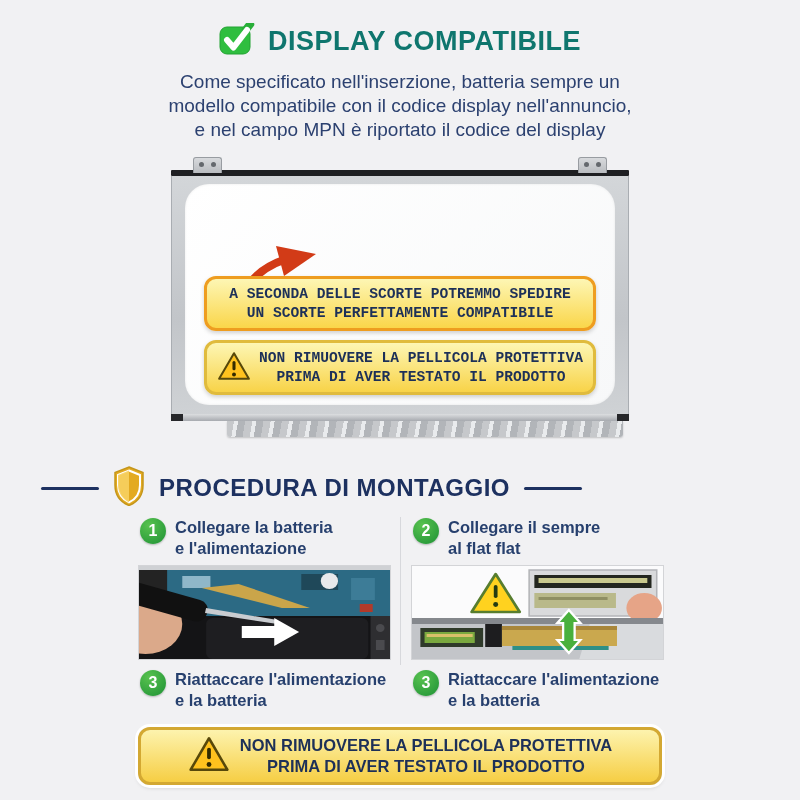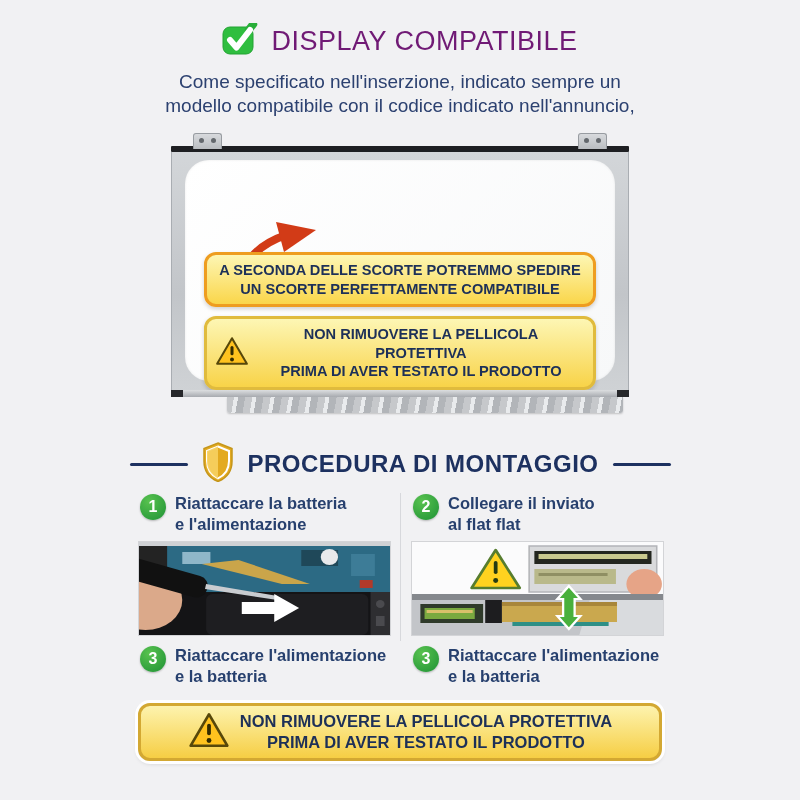--- a/index.html
+++ b/index.html
@@ -6,21 +6,21 @@
   body{
     width:800px;height:800px;overflow:hidden;
     background:#f1f1f3;
     font-family:"Liberation Sans",sans-serif;
     color:#23376b;
   }
   .page{padding-top:22px;}
 
   
   .hdr{display:flex;align-items:center;justify-content:center;gap:13px;height:38px;}
-  .hdr-title{font-size:27px;font-weight:normal;color:#701a75;letter-spacing:.5px;}
+  .hdr-title{font-size:27px;font-weight:bold;color:#0f766e;letter-spacing:.5px;}
 
   
   .intro{margin-top:10px;text-align:center;}
   .intro-line{font-size:19px;line-height:24px;color:#2c4170;}
 
   
   .panel{position:relative;width:458px;margin:28px auto 0;}
   .bracket{
     position:absolute;top:-13px;width:27px;height:15px;
     background:linear-gradient(180deg,#d8dadd,#b9bcc0);
@@ -52,34 +52,34 @@
     box-shadow:0 1px 2px rgba(0,0,0,.2);
   }
   .red-arrow{position:absolute;left:52px;top:68px;}
 
   
   .banner{
     position:absolute;left:32px;right:32px;border-radius:12px;
     display:flex;align-items:center;justify-content:center;gap:8px;
     text-align:center;padding:6px 8px;
   }
-  .banner .btext{font-size:14.6px;font-weight:bold;color:#1d3058;line-height:18.5px;}
+  .banner .btext{font-size:14.6px;font-weight:bold;color:#1d3058;line-height:18.5px;font-family:Liberation Mono, monospace;}
   .banner1{
     top:100px;border:3px solid #ee9d20;
     background:linear-gradient(180deg,#fdf6b4,#fad64a);
     box-shadow:0 2px 4px rgba(0,0,0,.18);
   }
   .banner2{
     top:164px;border:3px solid #e0bb3d;
     background:linear-gradient(180deg,#fdf6b4,#f8d348);
     box-shadow:0 2px 4px rgba(0,0,0,.18);
   }
 
   
-  .sec-hdr{margin-top:30px;display:flex;align-items:center;justify-content:center;gap:14px;height:42px;}
+  .sec-hdr{margin-top:30px;display:flex;align-items:center;gap:14px;height:42px;margin-left:41px;}
   .dash{width:58px;height:3px;background:#1d3160;border-radius:2px;}
   .sec-title{font-size:24px;font-weight:bold;color:#1d3160;letter-spacing:.5px;}
 
   
   .cols{position:relative;width:524px;margin:4px auto 0;display:grid;grid-template-columns:1fr 1fr;column-gap:22px;}
   .col-divider{position:absolute;left:50%;top:4px;height:148px;width:1px;background:#d7d8dc;}
   .step{display:flex;gap:9px;align-items:flex-start;padding:4px 0 6px 2px;}
   .num{
     flex:0 0 26px;width:26px;height:26px;border-radius:50%;margin-top:1px;
     background:radial-gradient(circle at 35% 28%,#58c24f,#1e9135);
@@ -110,22 +110,23 @@
       <svg width="36" height="32" viewBox="0 0 36 32">
         <rect x="1" y="4" width="30" height="27" rx="7" fill="#2fbe3f" stroke="#23a332" stroke-width="1"></rect>
         <rect x="25" y="-3" width="8" height="14" rx="3" transform="rotate(38 29 4)" fill="#28ae38"></rect>
         <path d="M8 17 L14.5 24.5 L28 7" fill="none" stroke="#ffffff" stroke-width="6" stroke-linecap="round" stroke-linejoin="round"></path>
       </svg>
     </span>
     <span class="hdr-title">DISPLAY COMPATIBILE</span>
   </div>
 
   <div class="intro">
-    <div class="intro-line">Come specificato nell'inserzione, indicato sempre un</div>
-    <div class="intro-line">modello compatibile con il codice indicato nell'annuncio,</div>
+    <div class="intro-line">Come specificato nell'inserzione, batteria sempre un</div>
+    <div class="intro-line">modello compatibile con il codice display nell'annuncio,</div>
+    <div class="intro-line">e nel campo MPN è riportato il codice del display</div>
   </div>
 
   <div class="panel">
     <div class="bracket left"></div>
     <div class="bracket right"></div>
     <div class="pstrip"></div>
     <div class="pbody">
       <div class="screen"></div>
 
       <span class="red-arrow">
@@ -173,21 +174,21 @@
     <span class="dash"></span>
   </div>
 
   <div class="cols">
     <div class="col-divider"></div>
 
     <div>
       <div class="step">
         <span class="num">1</span>
         <span class="step-text">
-          <span>Riattaccare la batteria</span><br>
+          <span>Collegare la batteria</span><br>
           <span>e l'alimentazione</span>
         </span>
       </div>
       <svg class="photo" viewBox="0 0 232 93" preserveAspectRatio="none">
         <rect x="0" y="0" width="232" height="93" fill="#232323"></rect>
         <rect x="0" y="0" width="232" height="4" fill="#cfd1d4"></rect>
         <rect x="26" y="4" width="206" height="46" fill="#2c6a84"></rect>
         <rect x="40" y="10" width="26" height="12" fill="#8fb7c9"></rect>
         <rect x="150" y="8" width="34" height="16" fill="#1f4859"></rect>
         <rect x="196" y="12" width="22" height="22" fill="#3d7c97"></rect>
@@ -213,21 +214,21 @@
             <span>e la batteria</span>
           </span>
         </div>
       </div>
     </div>
 
     <div>
       <div class="step">
         <span class="num">2</span>
         <span class="step-text">
-          <span>Collegare il inviato</span><br>
+          <span>Collegare il sempre</span><br>
           <span>al flat flat</span>
         </span>
       </div>
       <svg class="photo" viewBox="0 0 240 93" preserveAspectRatio="none">
         <rect x="0" y="0" width="240" height="93" fill="#fbfbfc"></rect>
         <path d="M80 8 L103 46 L57 46 Z" fill="#ffd21f" stroke="#577d2e" stroke-width="2.6" stroke-linejoin="round"></path>
         <rect x="78.2" y="19" width="3.6" height="13" rx="1.8" fill="#243b12"></rect>
         <circle cx="80" cy="38.5" r="2.4" fill="#243b12"></circle>
         <rect x="112" y="4" width="122" height="46" fill="#d9dadc" stroke="#b3b4b8" stroke-width="1.5"></rect>
         <rect x="117" y="9" width="112" height="13" fill="#23261f"></rect>

